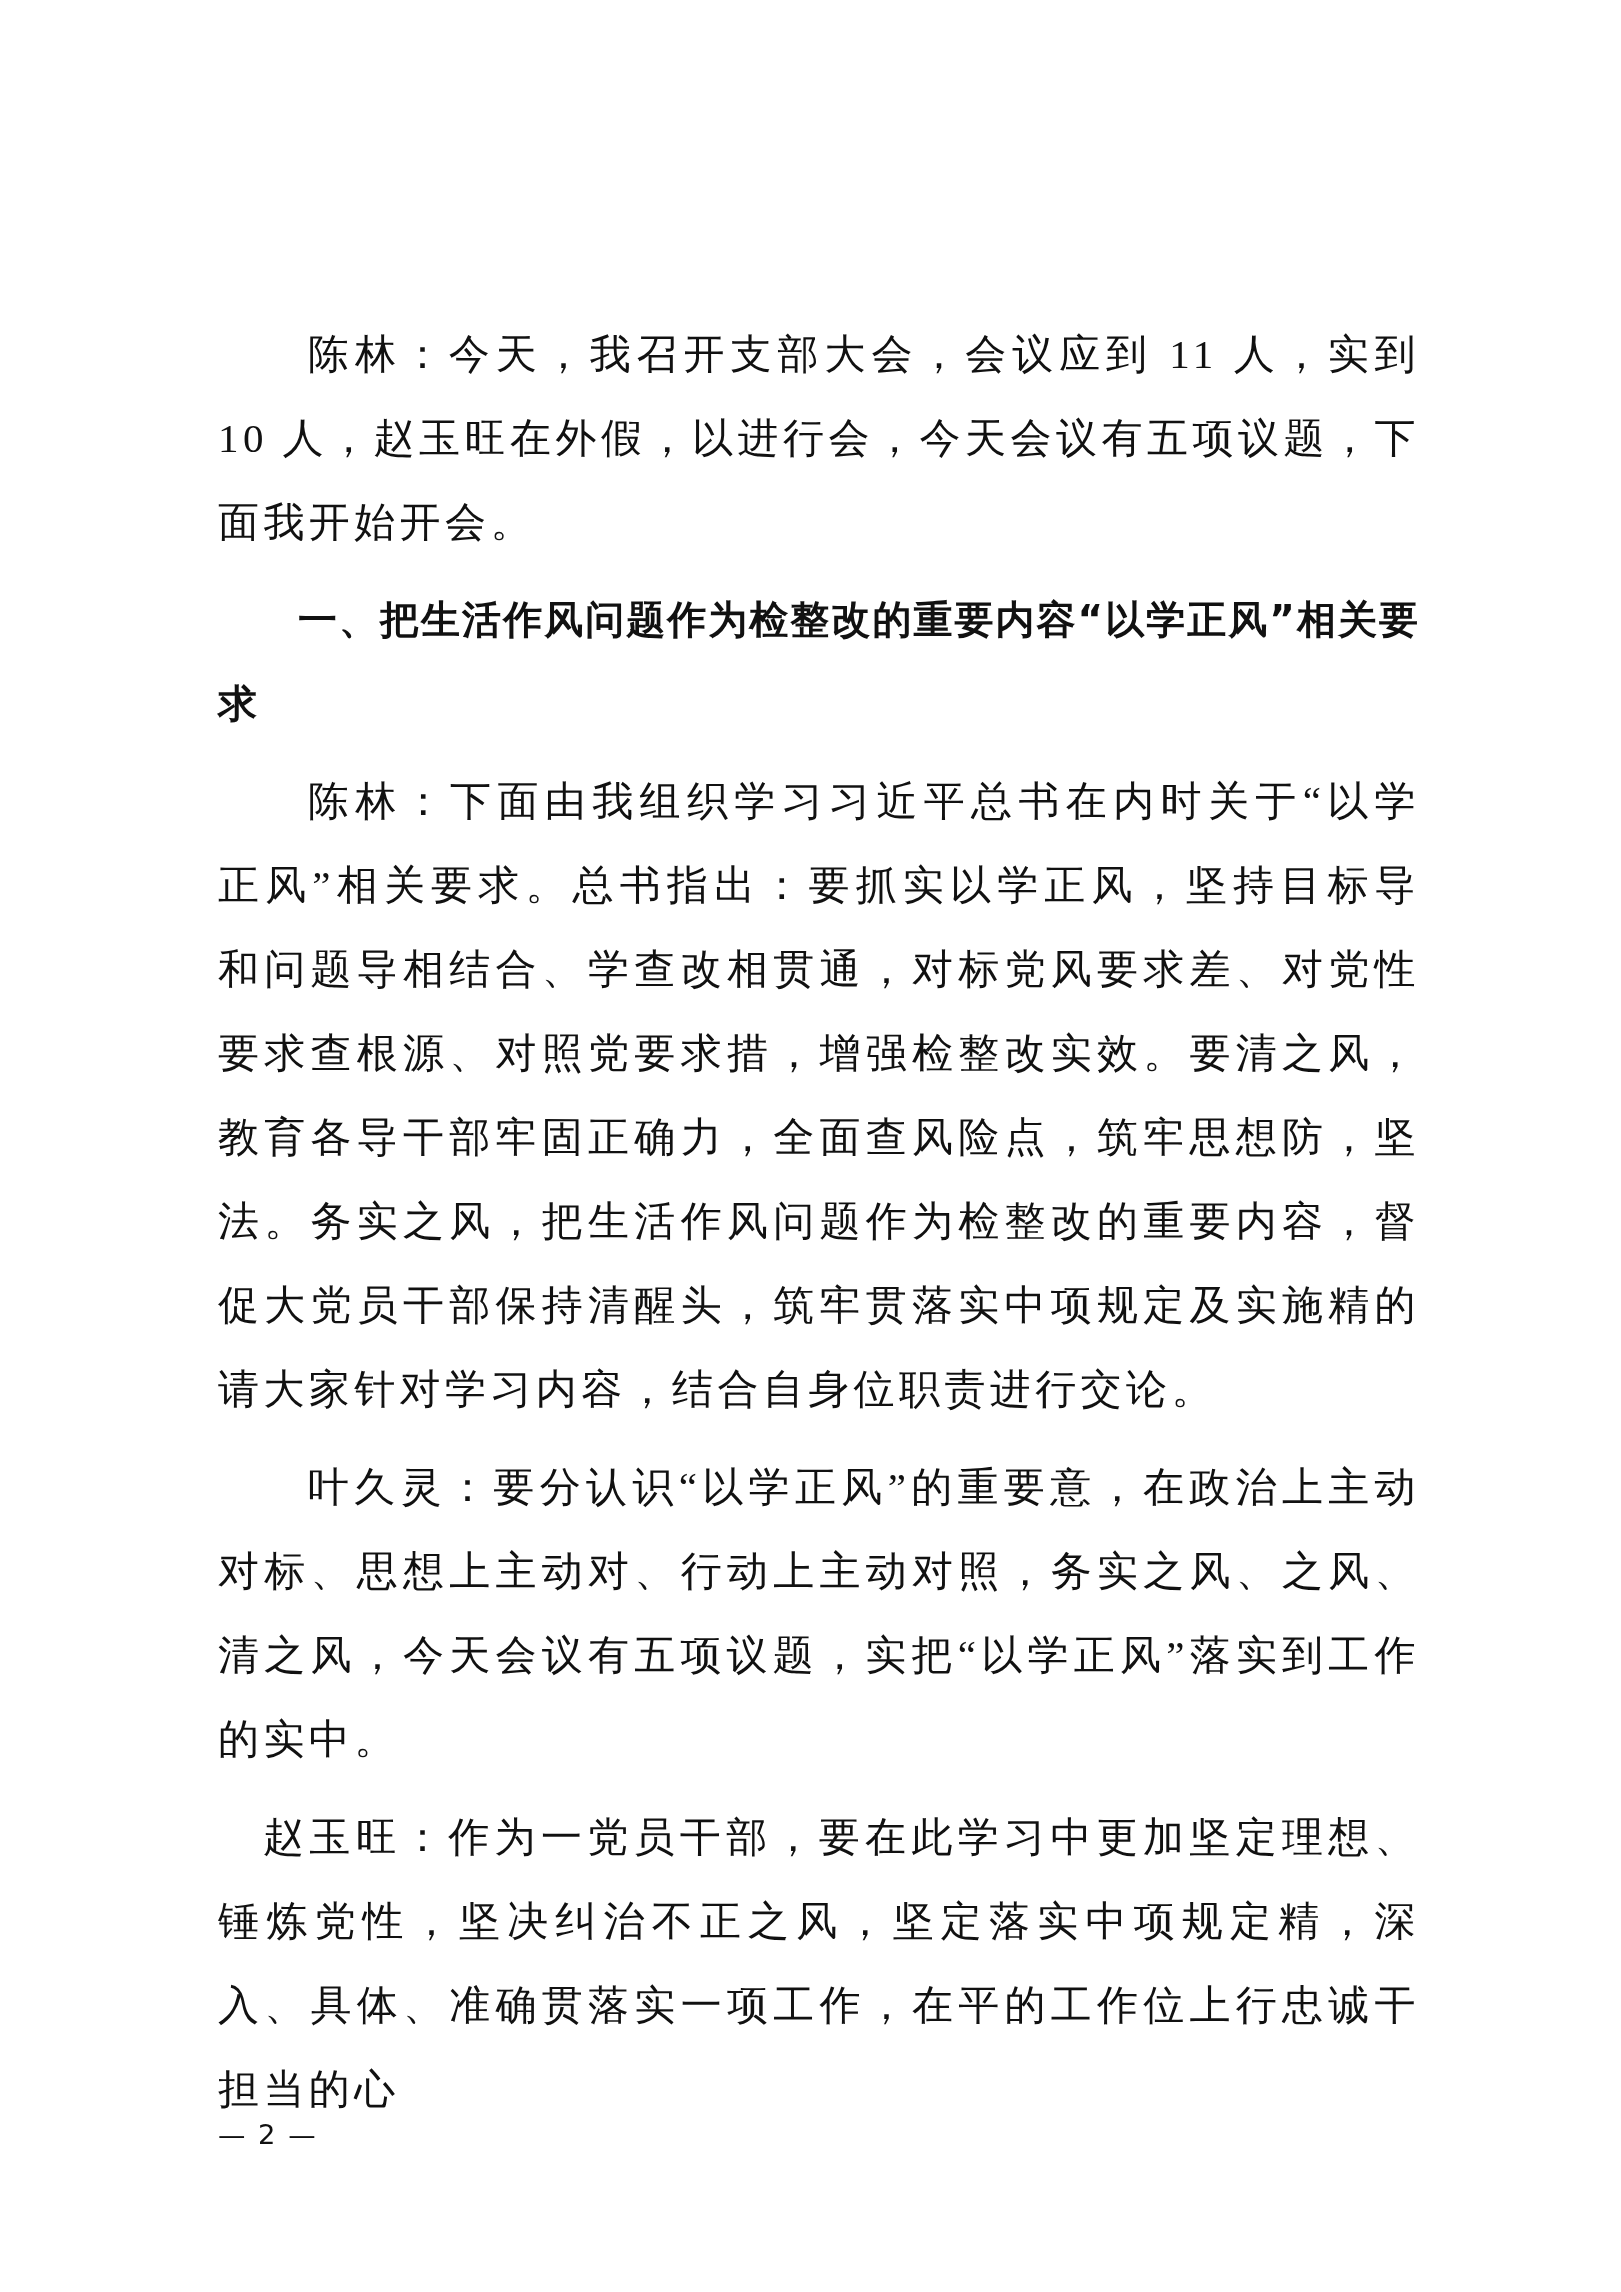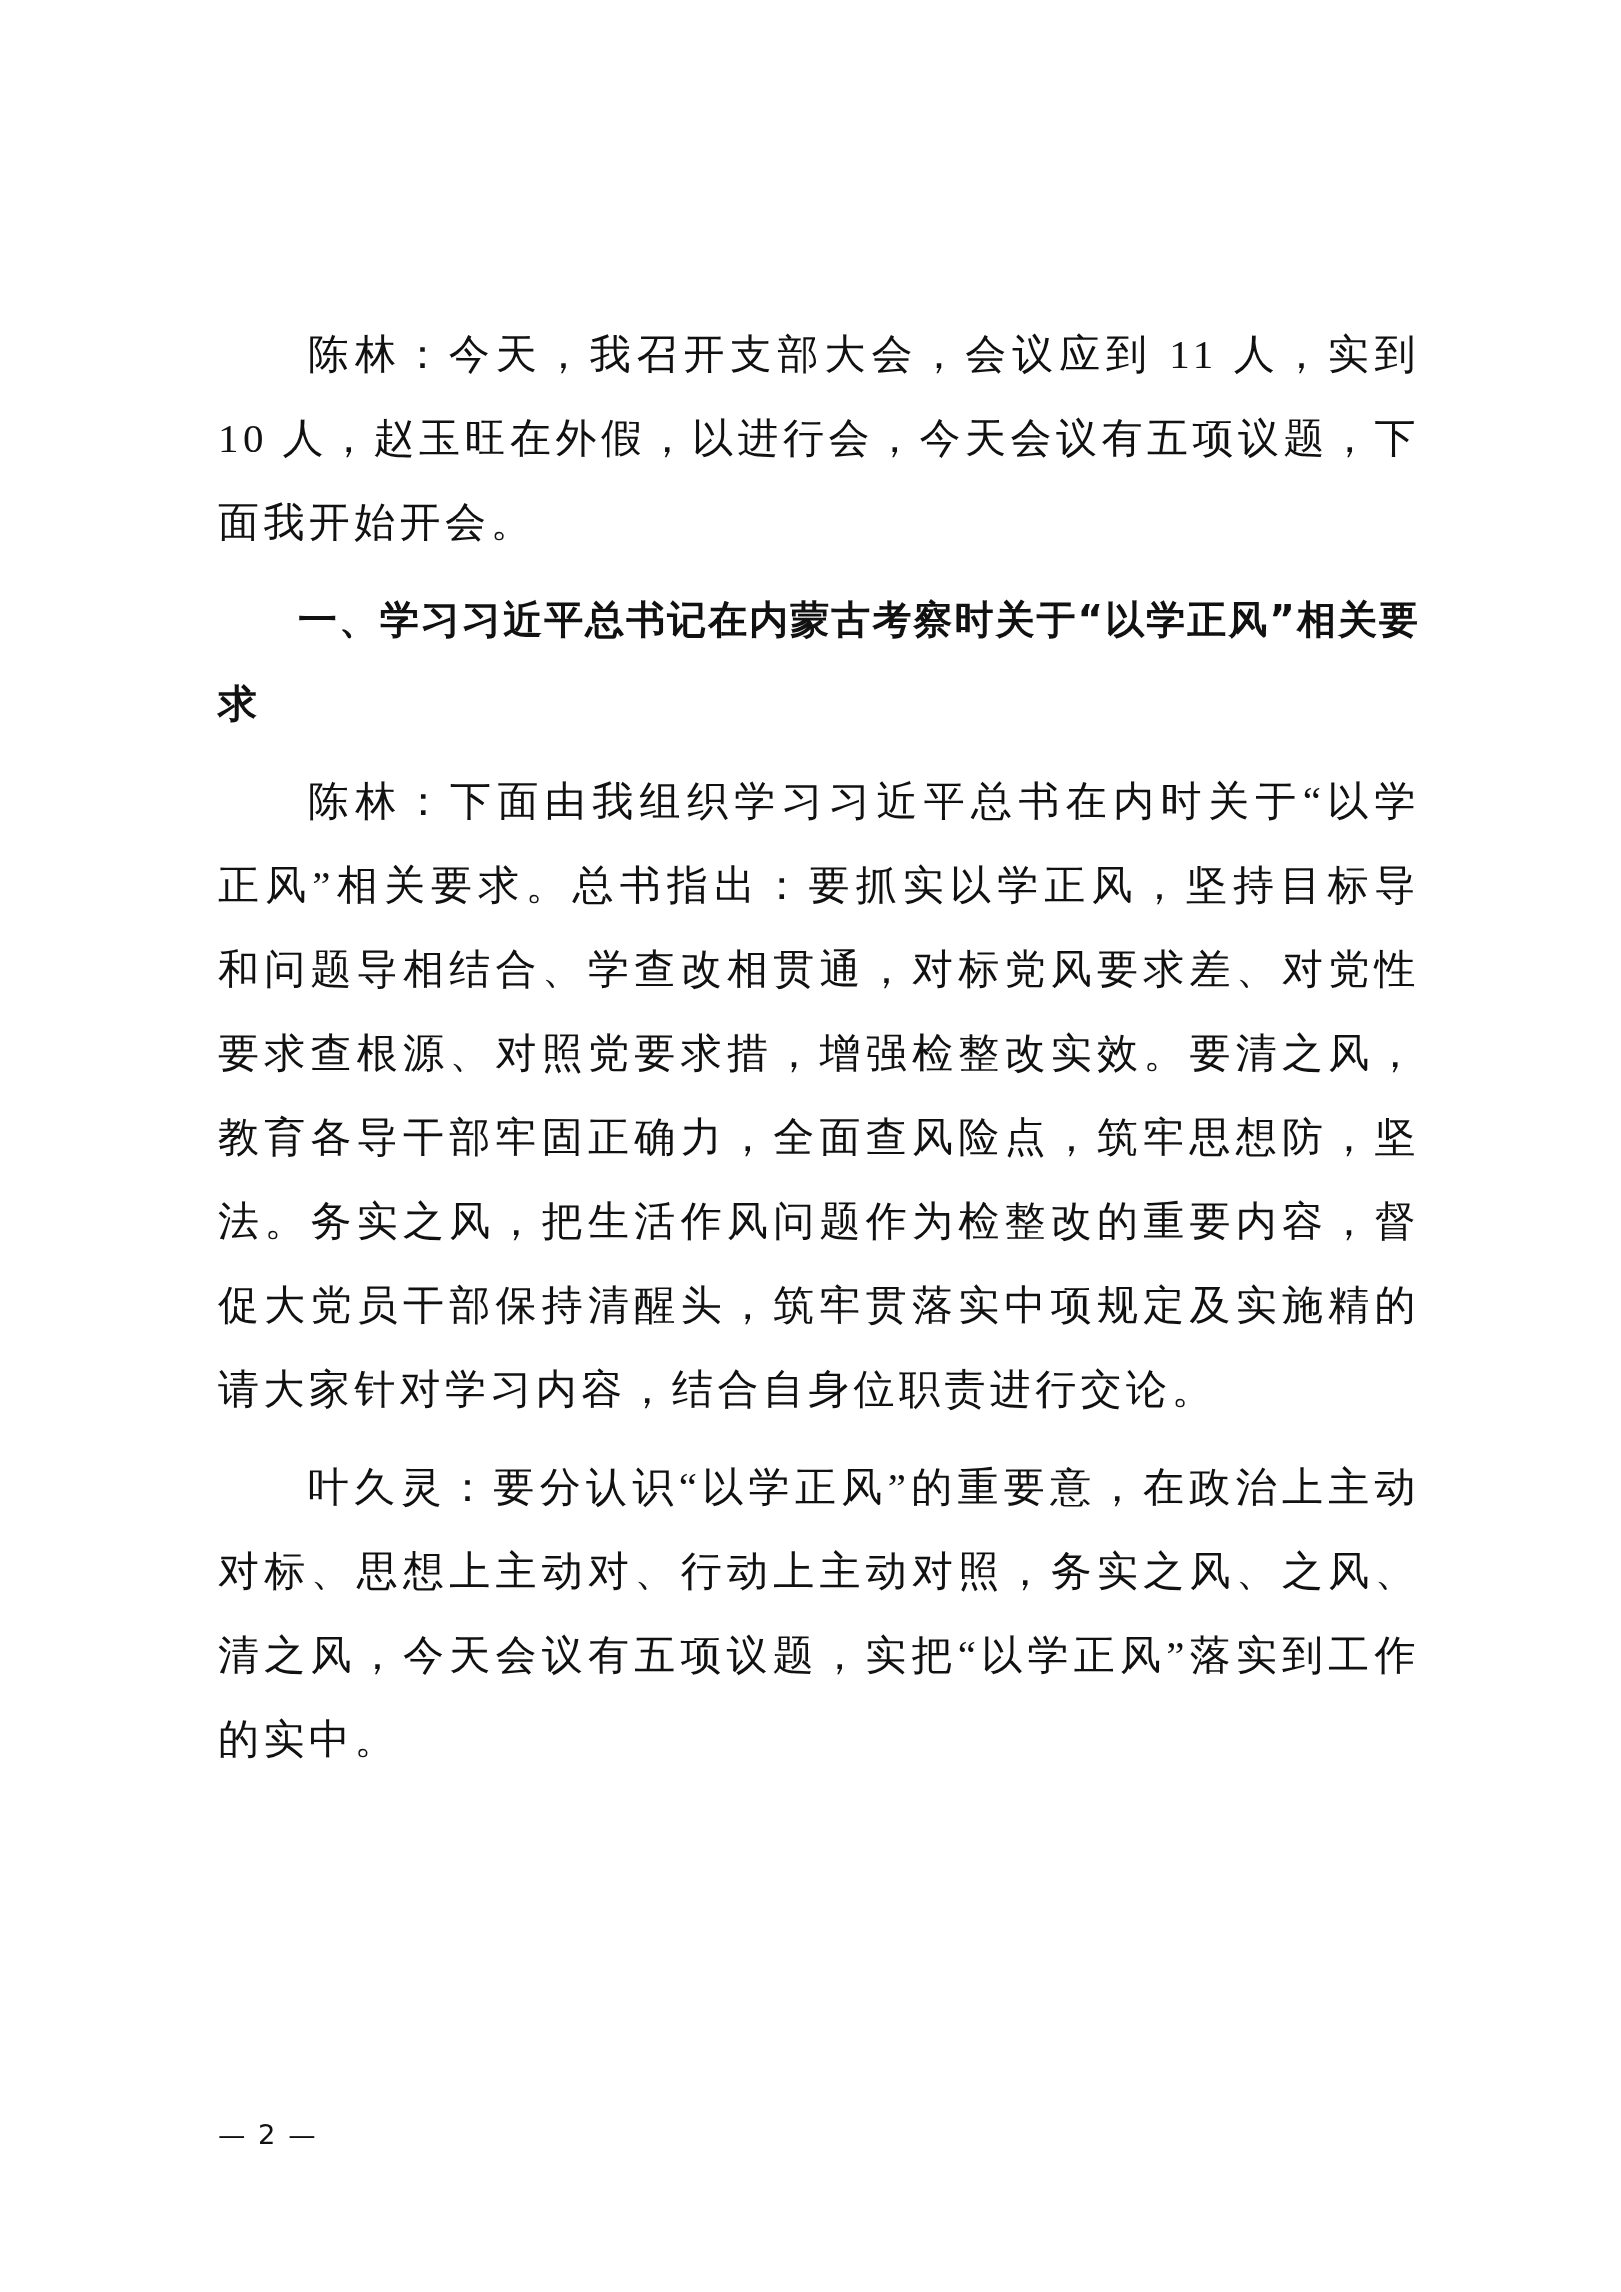--- a/index.html
+++ b/index.html
@@ -57,19 +57,20 @@
       font-size: 27.4px;
       color: #111111;
       letter-spacing: 2px;
     }
   </style>
 </head>
 <body>
 
 <div class="page">
   <p class="para gap-after">陈林：今天，我召开支部大会，会议应到 11 人，实到 10 人，赵玉旺在外假，以进行会，今天会议有五项议题，下面我开始开会。</p>
-  <p class="heading gap-after">一、学习习近平总书记在内蒙古考察时关于“以学正风”相关要求</p>
+  <p class="heading gap-after">一、把生活作风问题作为检整改的重要内容“以学正风”相关要求</p>
   <p class="para gap-after">陈林：下面由我组织学习习近平总书在内时关于“以学正风”相关要求。总书指出：要抓实以学正风，坚持目标导和问题导相结合、学查改相贯通，对标党风要求差、对党性要求查根源、对照党要求措，增强检整改实效。要清之风，教育各导干部牢固正确力，全面查风险点，筑牢思想防，坚法。务实之风，把生活作风问题作为检整改的重要内容，督促大党员干部保持清醒头，筑牢贯落实中项规定及实施精的请大家针对学习内容，结合自身位职责进行交论。</p>
   <p class="para gap-after">叶久灵：要分认识“以学正风”的重要意，在政治上主动对标、思想上主动对、行动上主动对照，务实之风、之风、清之风，今天会议有五项议题，实把“以学正风”落实到工作的实中。</p>
+  <p class="para hanging-small">赵玉旺：作为一党员干部，要在此学习中更加坚定理想、锤炼党性，坚决纠治不正之风，坚定落实中项规定精，深入、具体、准确贯落实一项工作，在平的工作位上行忠诚干担当的心</p>
 </div>
 
 <div class="page-number">— 2 —</div>
 
 
 </body></html>

